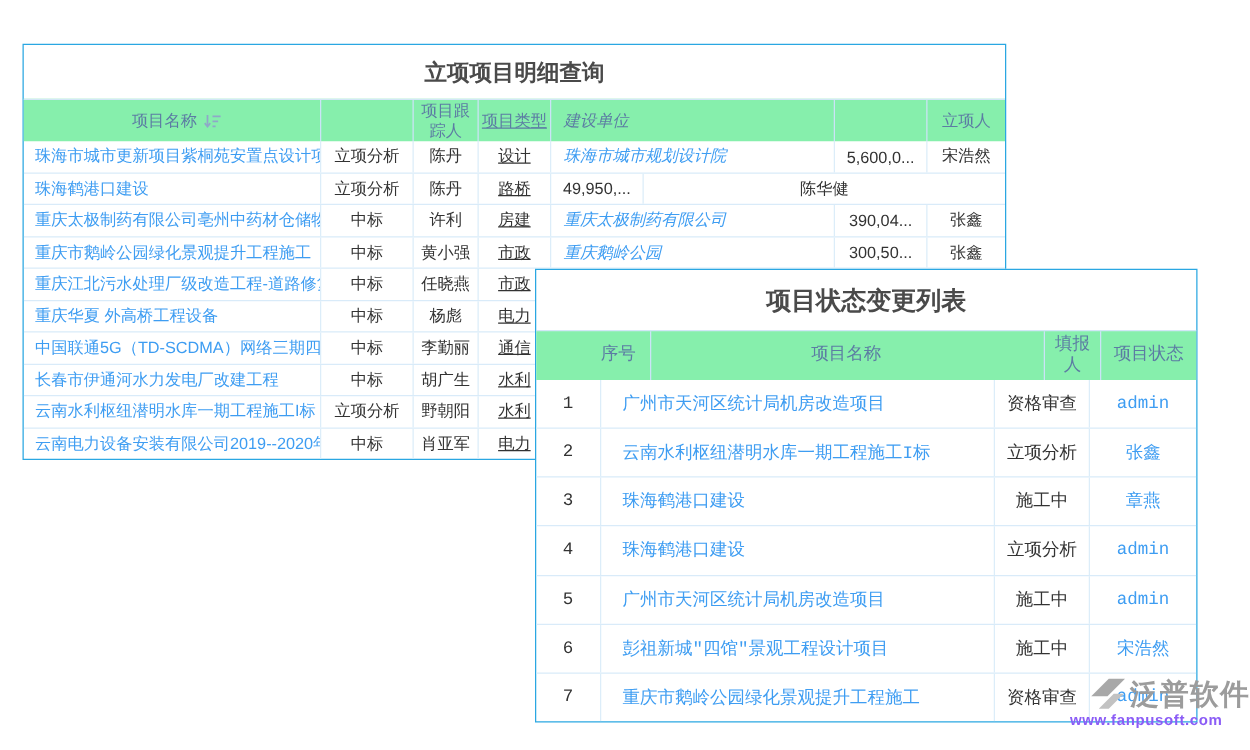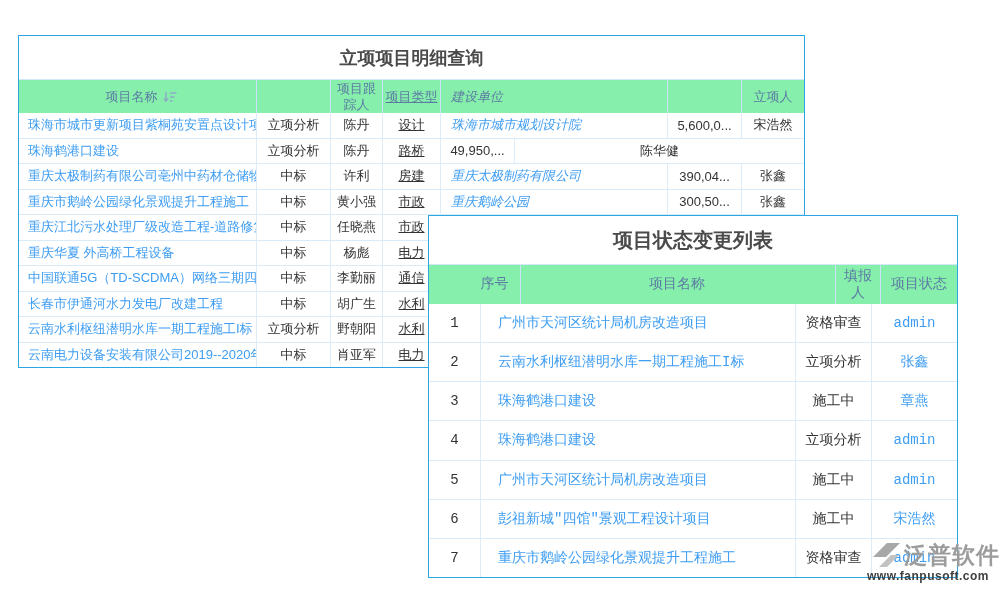--- a/index.html
+++ b/index.html
@@ -49,21 +49,21 @@
   .card2 .d1 { width:315px; justify-content:flex-start; padding-left:17px; }
   .card2 .d2 { width:76px; }
   .card2 .d3 { flex:1; }
   .card2 .th.d1 { justify-content:center; padding-left:0; }
 
   .sort-icon { margin-left:5px; flex:0 0 auto; }
 
   .watermark { position:absolute; left:856px; top:542px; width:144px; z-index:30; }
   .wm-top { display:flex; align-items:flex-end; justify-content:flex-end; gap:2px; }
   .wm-brand { font-size:23px; font-weight:bold; color:#9c9c9c; letter-spacing:1px; line-height:1.1; }
-  .wm-url { text-align:center; font-size:12px; font-weight:bold; color:#404040; letter-spacing:0.5px; margin-top:1px; }
+  .wm-url { text-align:left; font-size:12px; font-weight:bold; color:#8b5cf6; letter-spacing:0.5px; margin-top:1px; }
 </style>
 </head>
 <body>
 
 <div class="stage">
 
   <div class="card card1">
     <div class="card-title">立项项目明细查询</div>
     <div class="thead">
       <div class="th c0">

